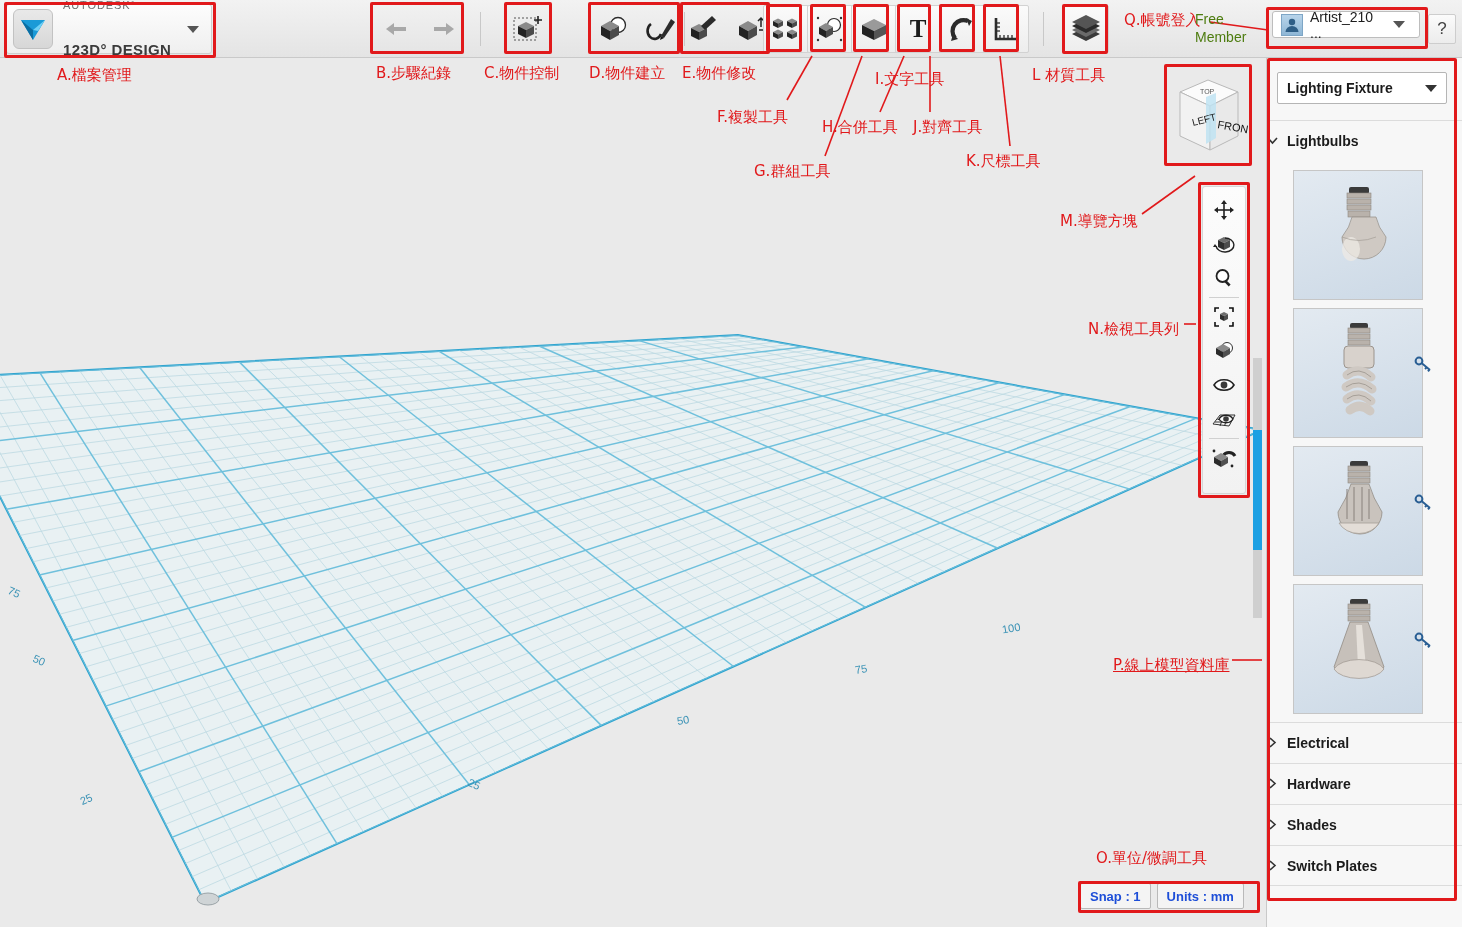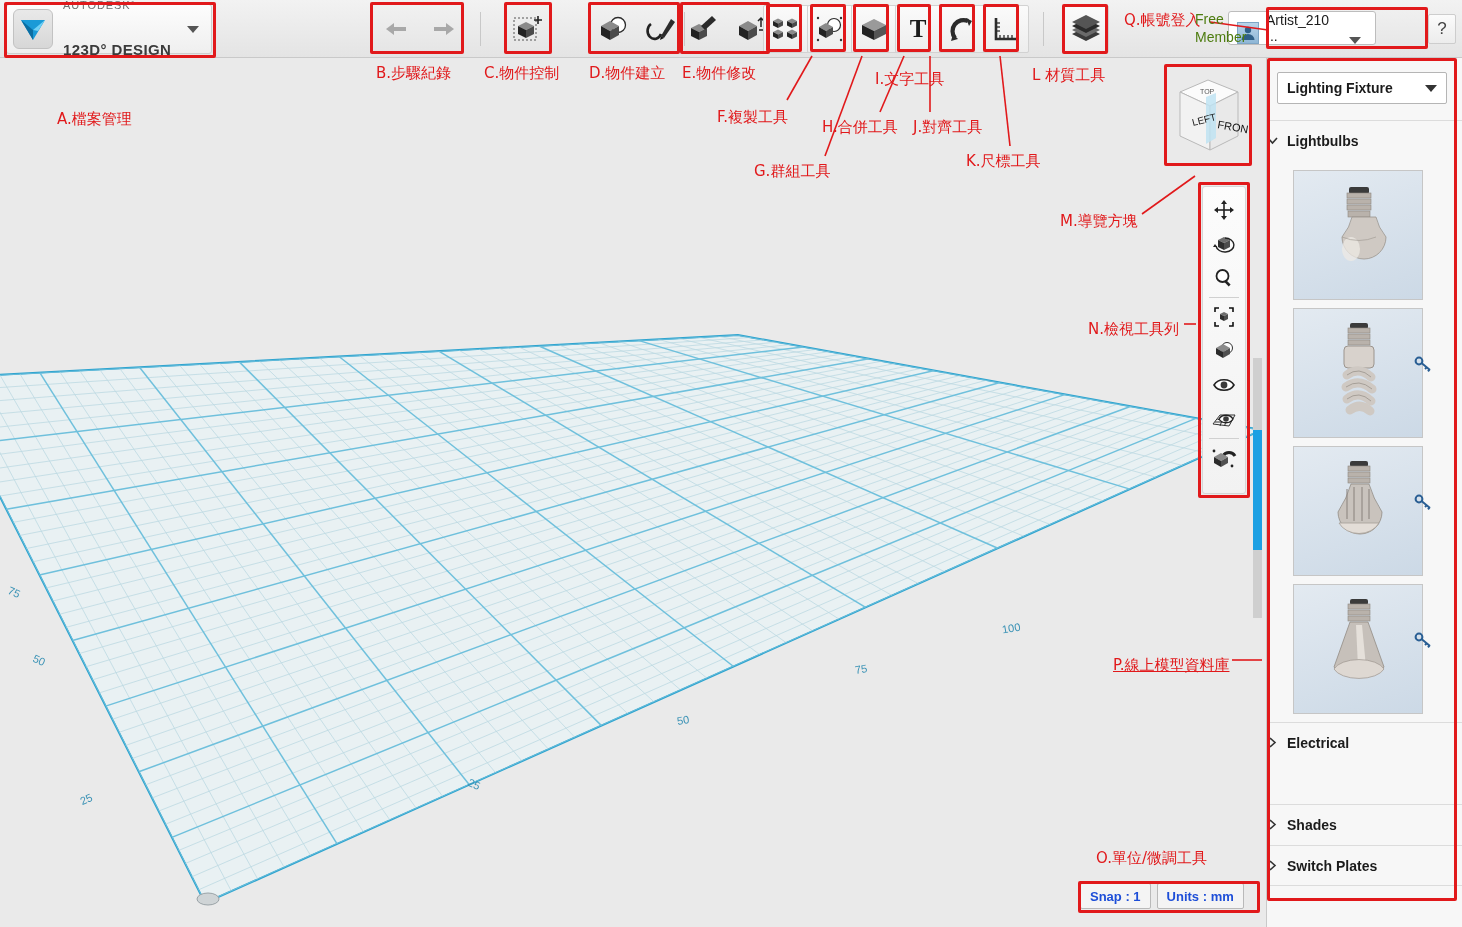--- a/index.html
+++ b/index.html
@@ -123,23 +123,23 @@
   }
   .keyicon { position: absolute; width: 18px; height: 18px; }
 
   .help-btn {
     position: absolute; left: 1428px; top: 14px; width: 28px; height: 30px;
     background: linear-gradient(#fbfbfb, #ececec); border: 1px solid #cdcdcd; border-radius: 2px;
     display: flex; align-items: center; justify-content: center;
     font-size: 17px; color: #444;
   }
   .acct {
-    position: absolute; left: 1228px; top: 11px; width: 148px; height: 34px;
+    position: absolute; left: 1272px; top: 11px; width: 148px; height: 27px;
     background: #fff; border: 1px solid #bdbdbd; border-radius: 3px;
-    display: flex; align-items: flex-end; padding: 0 8px; gap: 7px;
+    display: flex; align-items: center; padding: 0 8px; gap: 7px;
   }
   .acct .av {
     width: 22px; height: 22px; background: linear-gradient(#b8d4ea, #8fb7d6);
     border: 1px solid #7ea6c6; flex: 0 0 auto;
     display:flex; align-items:center; justify-content:center;
   }
   .acct .nm { font-size: 14px; color: #1b1b1b; }
 </style>
 </head>
 <body>
@@ -652,20 +652,28 @@
     </div>
 
     <div class="cat-hdr" style="top:664px">
       <span>
         <svg width="11" height="11" viewBox="0 0 11 11">
             <path d="M3 1 L8 5.5 L3 10" fill="none" stroke="#333" stroke-width="1.6"></path>
           </svg>
       </span>
       <span>Electrical</span>
     </div>
+    <div class="cat-hdr" style="top:705px">
+      <span>
+        <svg width="11" height="11" viewBox="0 0 11 11">
+            <path d="M3 1 L8 5.5 L3 10" fill="none" stroke="#333" stroke-width="1.6"></path>
+          </svg>
+      </span>
+      <span>Hardware</span>
+    </div>
     <div class="cat-hdr" style="top:746px">
       <span>
         <svg width="11" height="11" viewBox="0 0 11 11">
             <path d="M3 1 L8 5.5 L3 10" fill="none" stroke="#333" stroke-width="1.6"></path>
           </svg>
       </span>
       <span>Shades</span>
     </div>
     <div class="cat-hdr" style="top:787px;border-bottom:1px solid #dcdcdc">
       <span>
@@ -703,21 +711,21 @@
       <path d="M930 56 L930 112"></path>
       <path d="M1000 56 L1010 146"></path>
       <path d="M1195 176 L1142 214"></path>
       <path d="M1196 324 L1184 324"></path>
       <path d="M1262 660 L1232 660"></path>
       <path d="M1210 22 L1268 30"></path>
     </g>
   </svg>
 
   <div id="annos">
-      <div class="anno" style="left: 57px; top: 66px; margin-top: 44px;">A.檔案管理</div>
+      <div class="anno" style="left: 57px; top: 66px;">A.檔案管理</div>
       <div class="anno" style="left: 376px; top: 64px;">B.步驟紀錄</div>
       <div class="anno" style="left: 484px; top: 64px;">C.物件控制</div>
       <div class="anno" style="left: 589px; top: 64px;">D.物件建立</div>
       <div class="anno" style="left: 682px; top: 64px;">E.物件修改</div>
       <div class="anno" style="left: 717px; top: 108px;">F.複製工具</div>
       <div class="anno" style="left: 754px; top: 162px;">G.群組工具</div>
       <div class="anno" style="left: 822px; top: 118px;">H.合併工具</div>
       <div class="anno" style="left: 875px; top: 70px;">I.文字工具</div>
       <div class="anno" style="left: 913px; top: 118px;">J.對齊工具</div>
       <div class="anno" style="left: 966px; top: 152px;">K.尺標工具</div>

